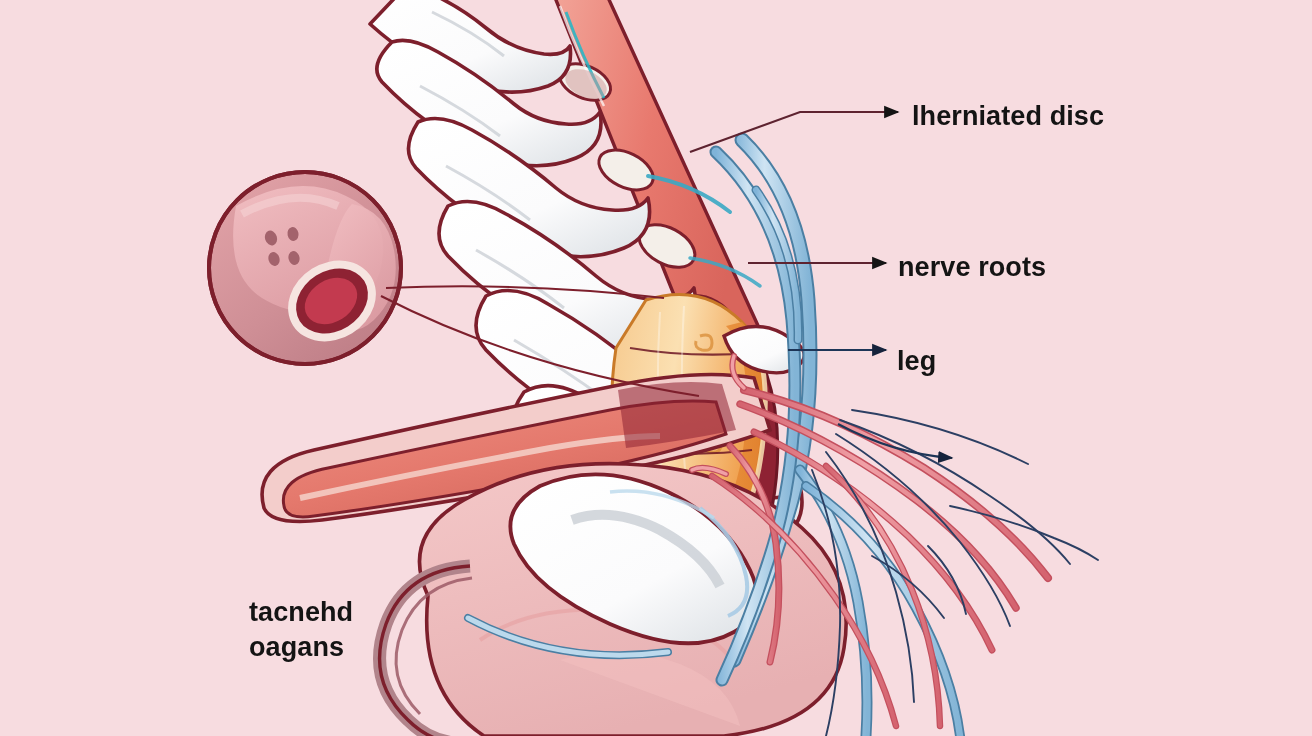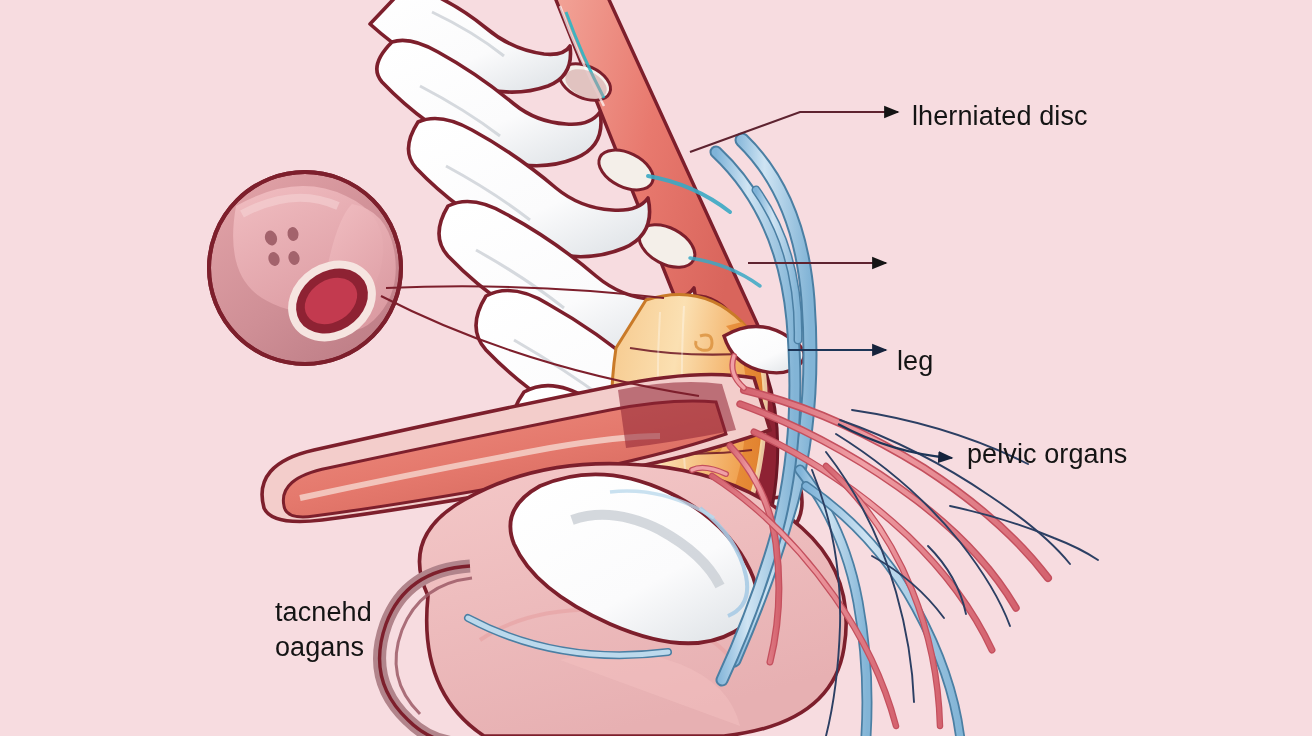--- a/index.html
+++ b/index.html
@@ -10,41 +10,41 @@
   }
   body {
     font-family: "Liberation Sans", sans-serif;
   }
   #stage {
     position: relative;
     width: 1312px;
     height: 736px;
     overflow: hidden;
     background: #fdba74;
+    font-weight: bold;
   }
   #figure {
     position: absolute;
     inset: 0;
     width: 1312px;
     height: 736px;
     display: block;
   }
   .label {
     position: absolute;
     color: #141414;
     font-family: "Liberation Sans", sans-serif;
     font-size: 27px;
     line-height: 1.28;
     letter-spacing: 0.1px;
     white-space: pre;
     user-select: none;
   }
   .label.multiline {
     white-space: pre-line;
-    margin-left: 26px;
   }
   #lbl-herniated { left: 912px; top: 99px; }
   #lbl-nerve-roots { left: 898px; top: 250px; }
   #lbl-leg { left: 897px; top: 344px; }
   #lbl-pelvic { left: 967px; top: 437px; }
   #lbl-attached { left: 249px; top: 595px; }
 </style>
 </head>
 <body>
 
@@ -333,21 +333,21 @@
         <path d="M 748 263 L 886 263" stroke="#5e2330" stroke-width="2.2" marker-end="url(#arrowMaroon)"></path>
         <path d="M 788 350 L 886 350" stroke="#1d3557" stroke-width="2.2" marker-end="url(#arrowNavy)"></path>
         <path d="M 838 424 q 56 30 114 34" stroke="#1d3557" stroke-width="2.2" marker-end="url(#arrowNavy)"></path>
       </g>
 
     </g>
   </svg>
 
   <div class="label" id="lbl-herniated">lherniated disc</div>
 
+  <div class="label" id="lbl-nerve-roots">nerve roots</div>
 
   <div class="label" id="lbl-leg">leg</div>
 
-  <div class="label" id="lbl-pelvic">pelvic organs</div>
 
   <div class="label multiline" id="lbl-attached">tacnehd
 oagans</div>
 
 </div>
 
 </body></html>

